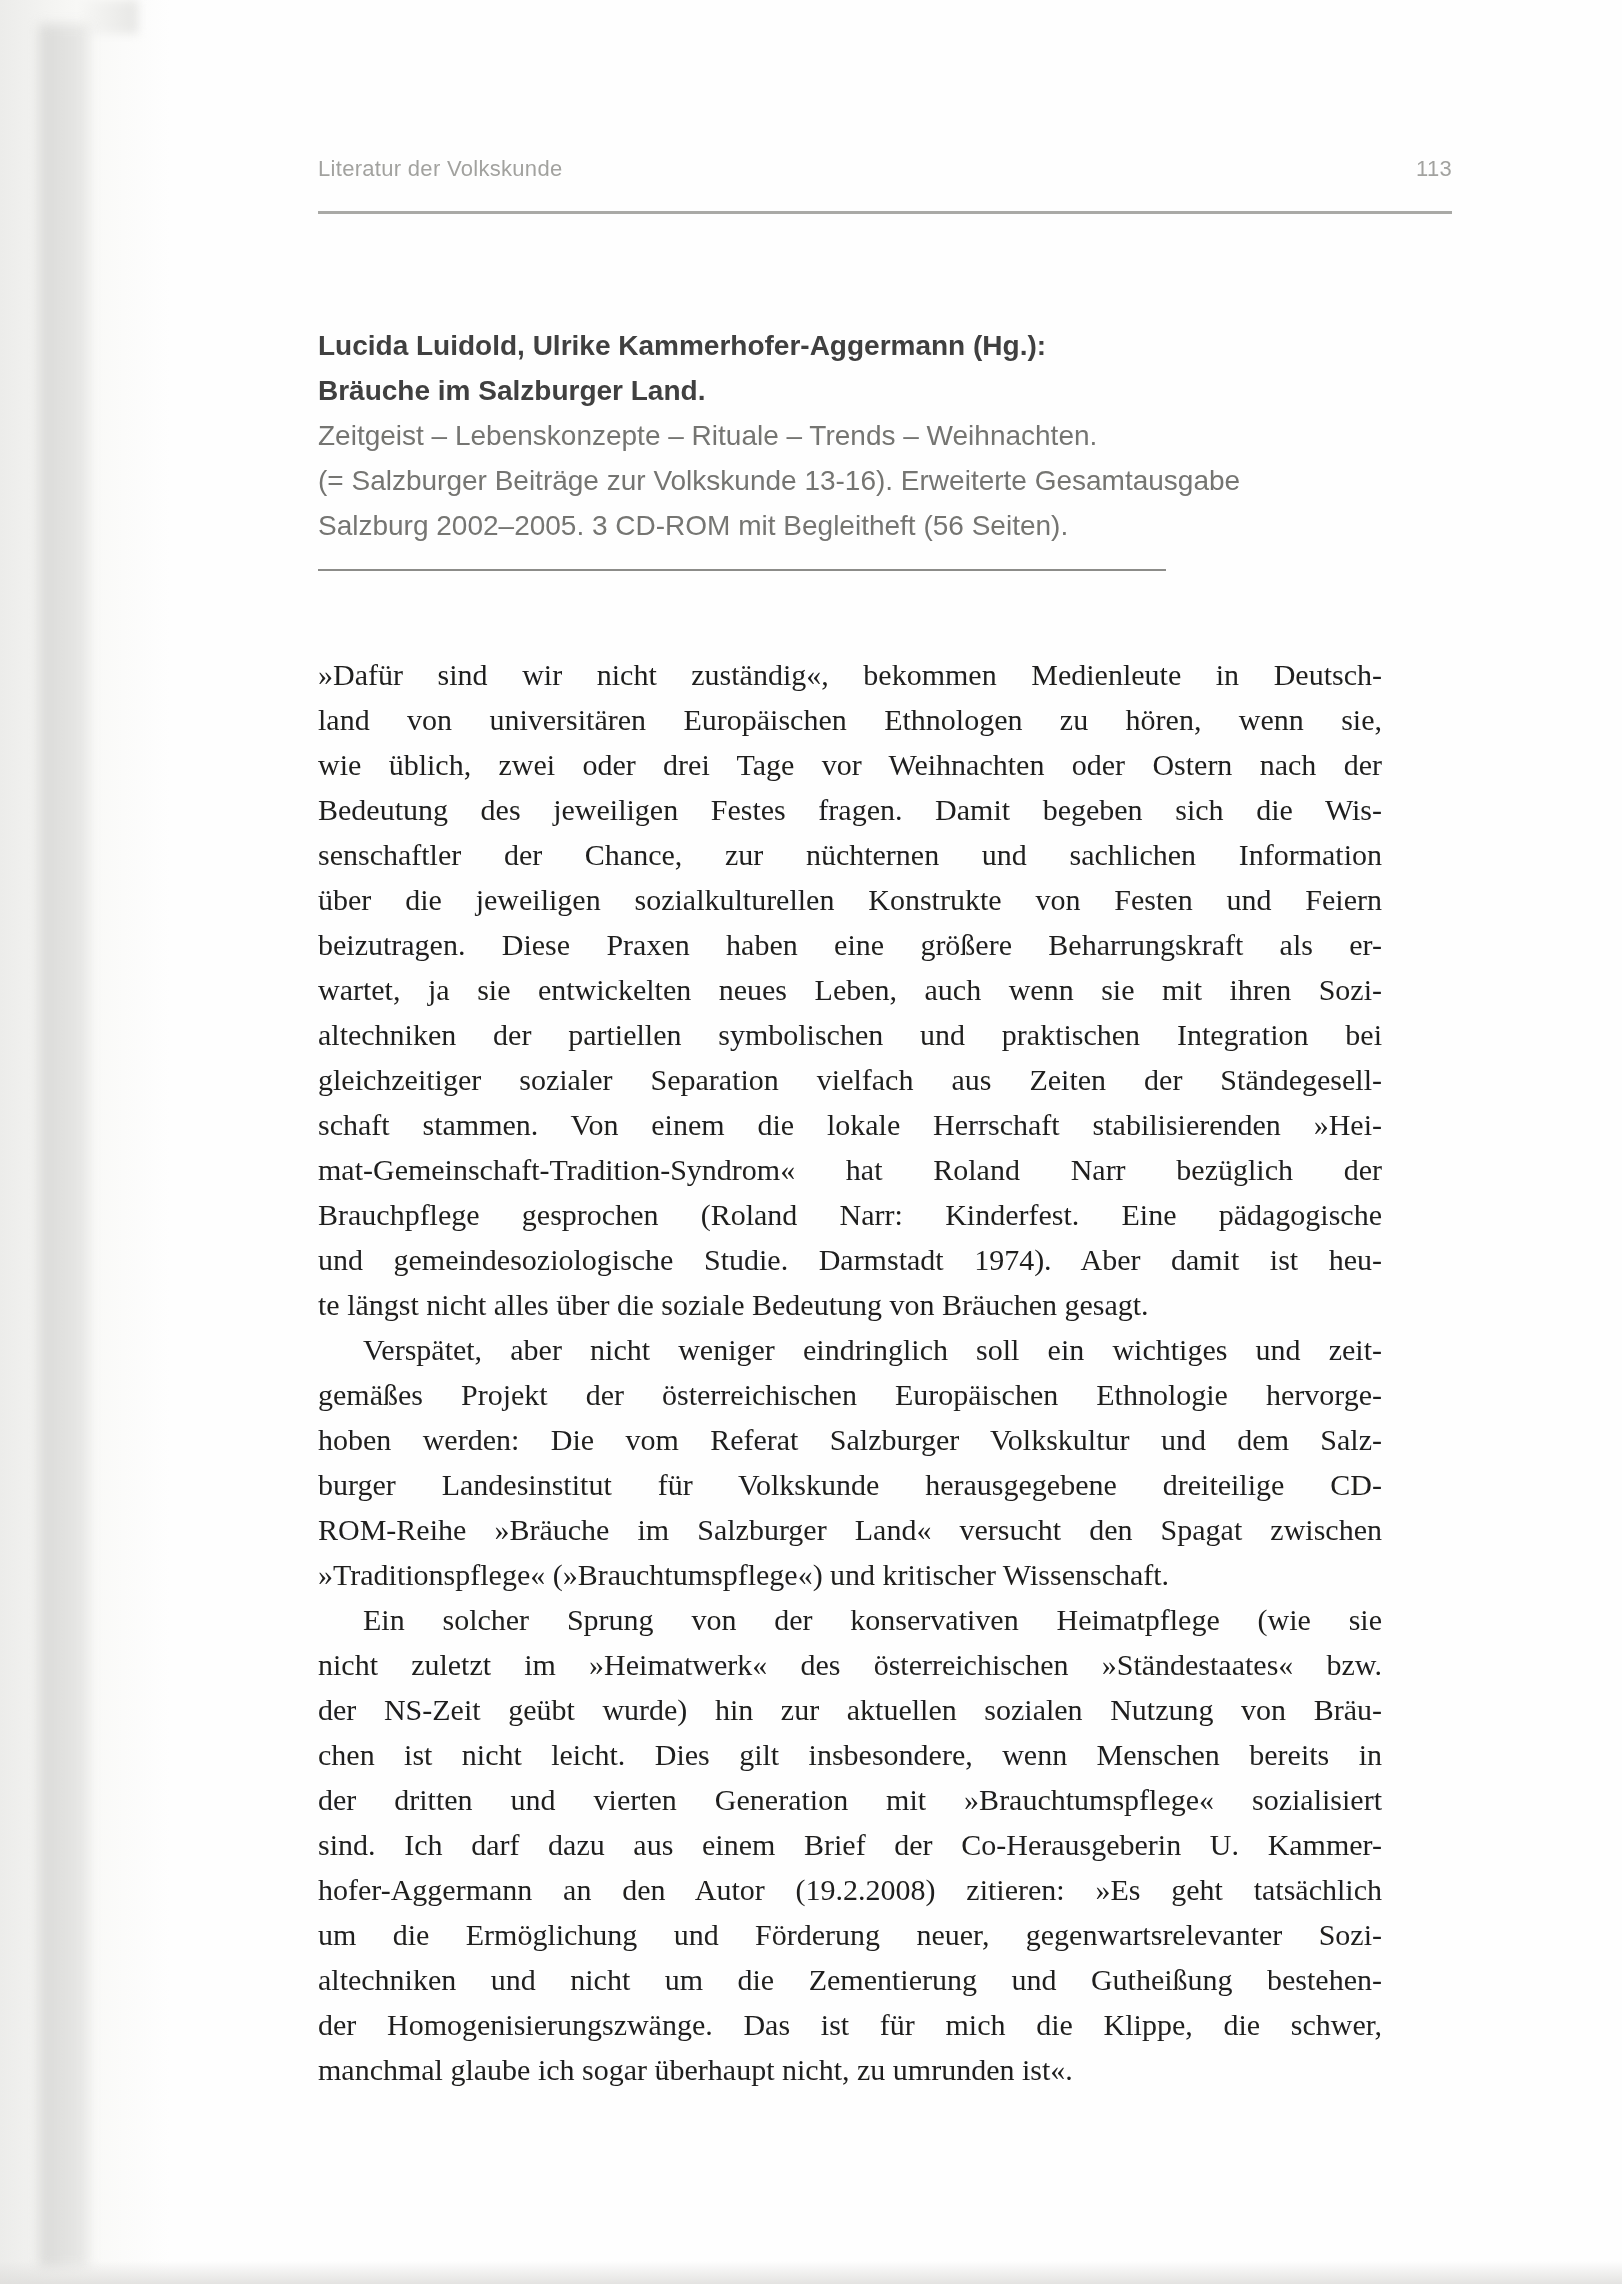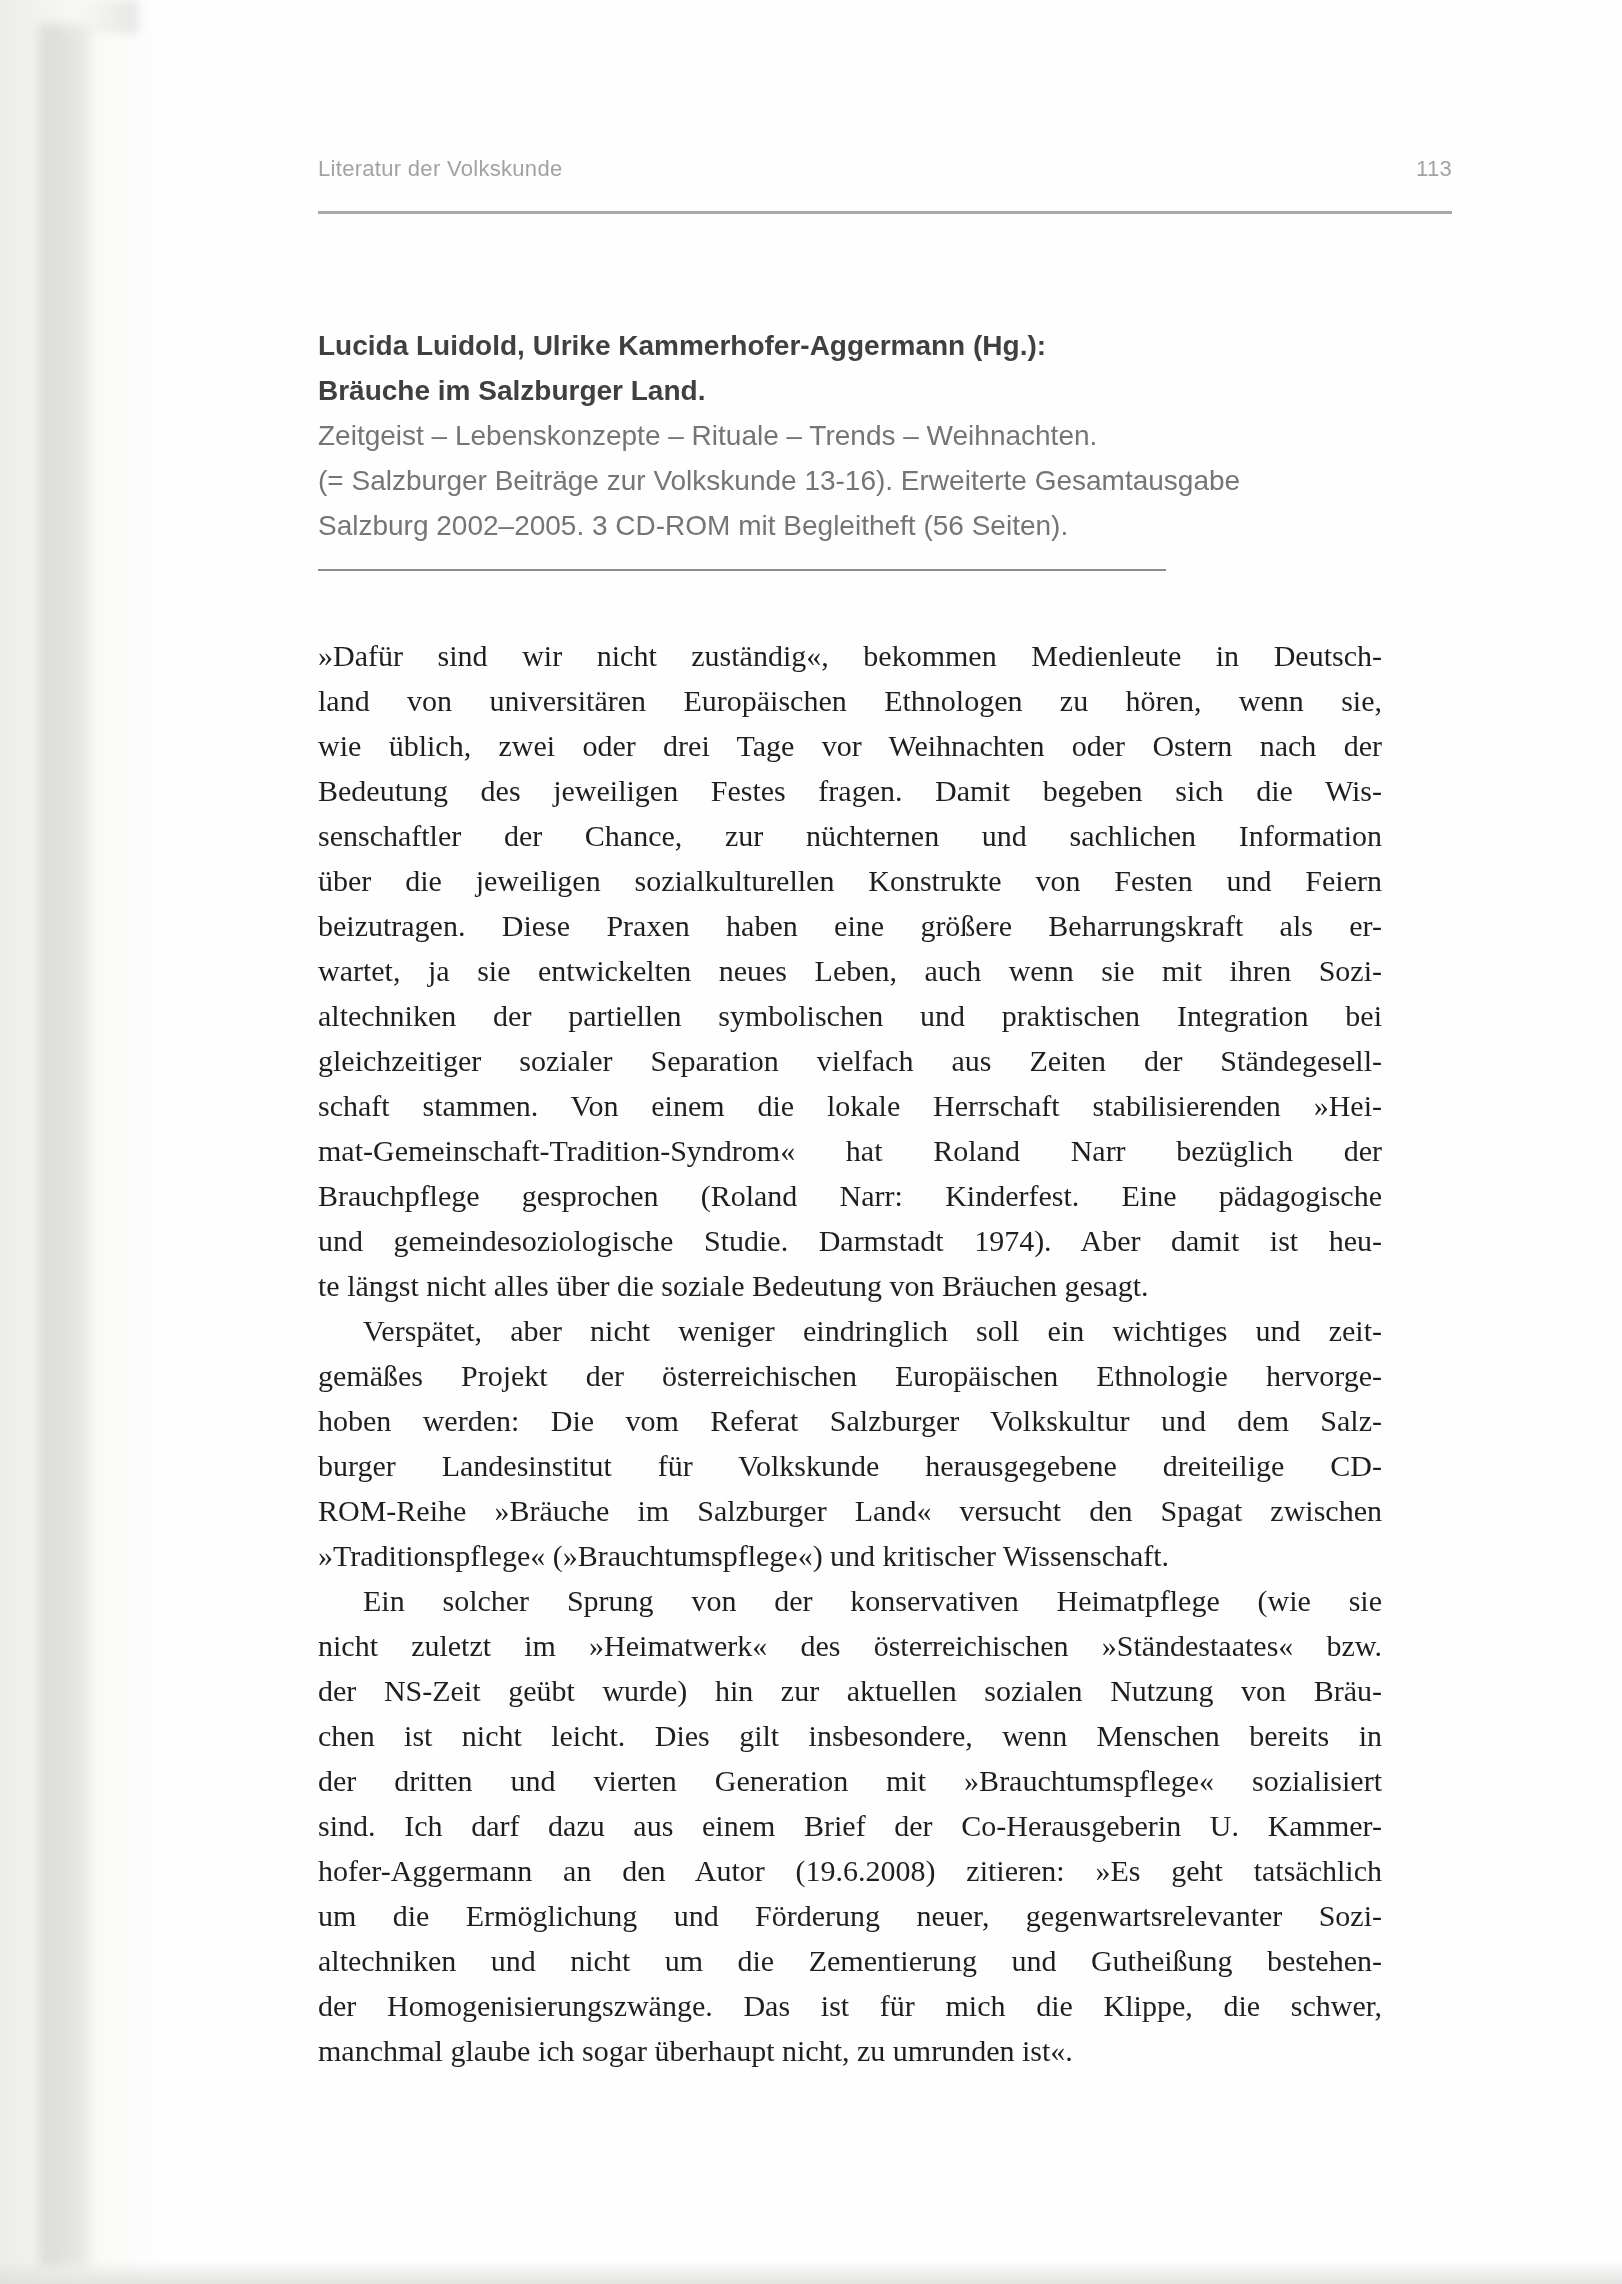--- a/index.html
+++ b/index.html
@@ -50,21 +50,21 @@
   }
   .cit-line.bold { font-weight:bold; color:#404040; }
   .cit-line.gray { color:#757572; }
   .citation-rule {
     position:absolute; left:318px; top:569px; width:848px; height:2.4px;
     background:#8c8c89;
   }
 
   
   .body-text {
-    position:absolute; left:318px; top:633px; width:1064px;
+    position:absolute; left:318px; top:652px; width:1064px;
     font-family:"Liberation Serif", serif;
     font-size:30px; line-height:45px; color:#1f1f1e;
   }
   .paragraph { margin:0; }
   .line { text-align:justify; text-align-last:justify; white-space:normal; }
   .line.last { text-align-last:left; }
   .line.first-indent { text-indent:45px; }
 </style>
 </head>
 <body>
@@ -117,21 +117,21 @@
         <div class="line">ROM-Reihe »Bräuche im Salzburger Land« versucht den Spagat zwischen</div>
         <div class="line last">»Traditionspflege« (»Brauchtumspflege«) und kritischer Wissenschaft.</div>
       </div>
       <div class="paragraph">
         <div class="line first-indent">Ein solcher Sprung von der konservativen Heimatpflege (wie sie</div>
         <div class="line">nicht zuletzt im »Heimatwerk« des österreichischen »Ständestaates« bzw.</div>
         <div class="line">der NS-Zeit geübt wurde) hin zur aktuellen sozialen Nutzung von Bräu-</div>
         <div class="line">chen ist nicht leicht. Dies gilt insbesondere, wenn Menschen bereits in</div>
         <div class="line">der dritten und vierten Generation mit »Brauchtumspflege« sozialisiert</div>
         <div class="line">sind. Ich darf dazu aus einem Brief der Co-Herausgeberin U. Kammer-</div>
-        <div class="line">hofer-Aggermann an den Autor (19.6.2008) zitieren: »Es geht tatsächlich</div>
+        <div class="line">hofer-Aggermann an den Autor (19.2.2008) zitieren: »Es geht tatsächlich</div>
         <div class="line">um die Ermöglichung und Förderung neuer, gegenwartsrelevanter Sozi-</div>
         <div class="line">altechniken und nicht um die Zementierung und Gutheißung bestehen-</div>
         <div class="line">der Homogenisierungszwänge. Das ist für mich die Klippe, die schwer,</div>
         <div class="line last">manchmal glaube ich sogar überhaupt nicht, zu umrunden ist«.</div>
       </div>
     </div>
 
 </div>
 
 

